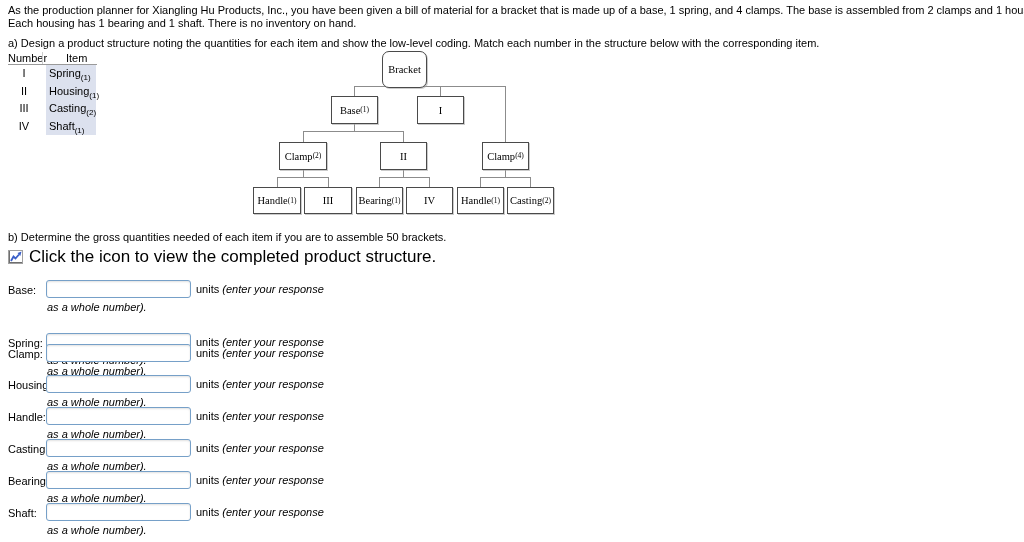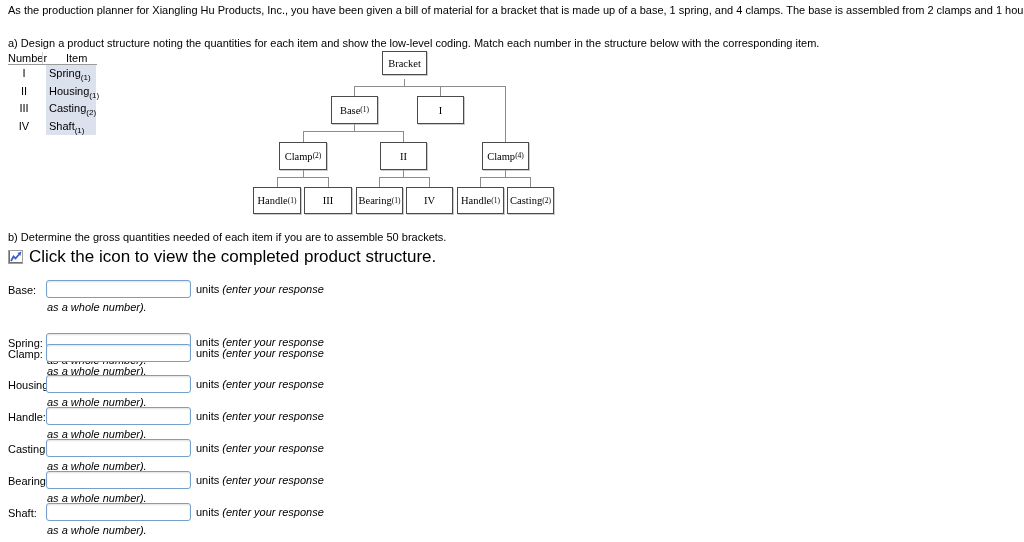--- a/index.html
+++ b/index.html
@@ -45,20 +45,21 @@
   .frow .units { position:absolute; left:196px; top:3px; font-size:11px; white-space:nowrap; }
   .frow .units .it { font-style:italic; }
   .frow .hint2 { position:absolute; left:47px; top:21px; font-size:11px; font-style:italic; white-space:nowrap; }
 </style>
 </head>
 <body>
 
 <div class="page">
 
   <div class="txt" style="left:8px; top:4px;">As the production planner for Xiangling Hu Products, Inc., you have been given a bill of material for a bracket that is made up of a base, 1 spring, and 4 clamps. The base is assembled from 2 clamps and 1 housing. Each clamp has 1 handle and 2 castings.</div>
+  <div class="txt" style="left:8px; top:17px;">Each housing has 1 bearing and 1 shaft. There is no inventory on hand.</div>
 
   <div class="txt" style="left:8px; top:37px;">a) Design a product structure noting the quantities for each item and show the low-level coding. Match each number in the structure below with the corresponding item.</div>
 
   <div class="mtable">
     <div class="hdr hdr-number">Number</div>
     <div class="hdr hdr-item">Item</div>
     <div class="col-sep"></div>
     <div class="hdr-rule"></div>
     <div class="item-bg"></div>
 
@@ -97,21 +98,21 @@
     <div class="vline" style="left:303px; top:170px; height:7px;"></div>
     <div class="vline" style="left:277px; top:177px; height:10px;"></div>
     <div class="vline" style="left:328px; top:177px; height:10px;"></div>
     <div class="vline" style="left:403px; top:170px; height:7px;"></div>
     <div class="vline" style="left:379px; top:177px; height:10px;"></div>
     <div class="vline" style="left:429px; top:177px; height:10px;"></div>
     <div class="vline" style="left:505px; top:170px; height:7px;"></div>
     <div class="vline" style="left:480px; top:177px; height:10px;"></div>
     <div class="vline" style="left:530px; top:177px; height:10px;"></div>
 
-    <div class="node" style="left:382px; top:51px;  width:45px; height:24px;">
+    <div class="node" style="left:382px; top:51px;  width:45px; height:37px;border-radius:7px;">
         <span>Bracket</span>
         <sub class="s"></sub>
       </div>
     <div class="node" style="left:331px; top:96px;  width:47px; height:28px;text-align:center;">
         <span>Base</span>
         <sub class="s">(1)</sub>
       </div>
     <div class="node" style="left:417px; top:96px;  width:47px; height:28px;">
         <span>I</span>
         <sub class="s"></sub>

